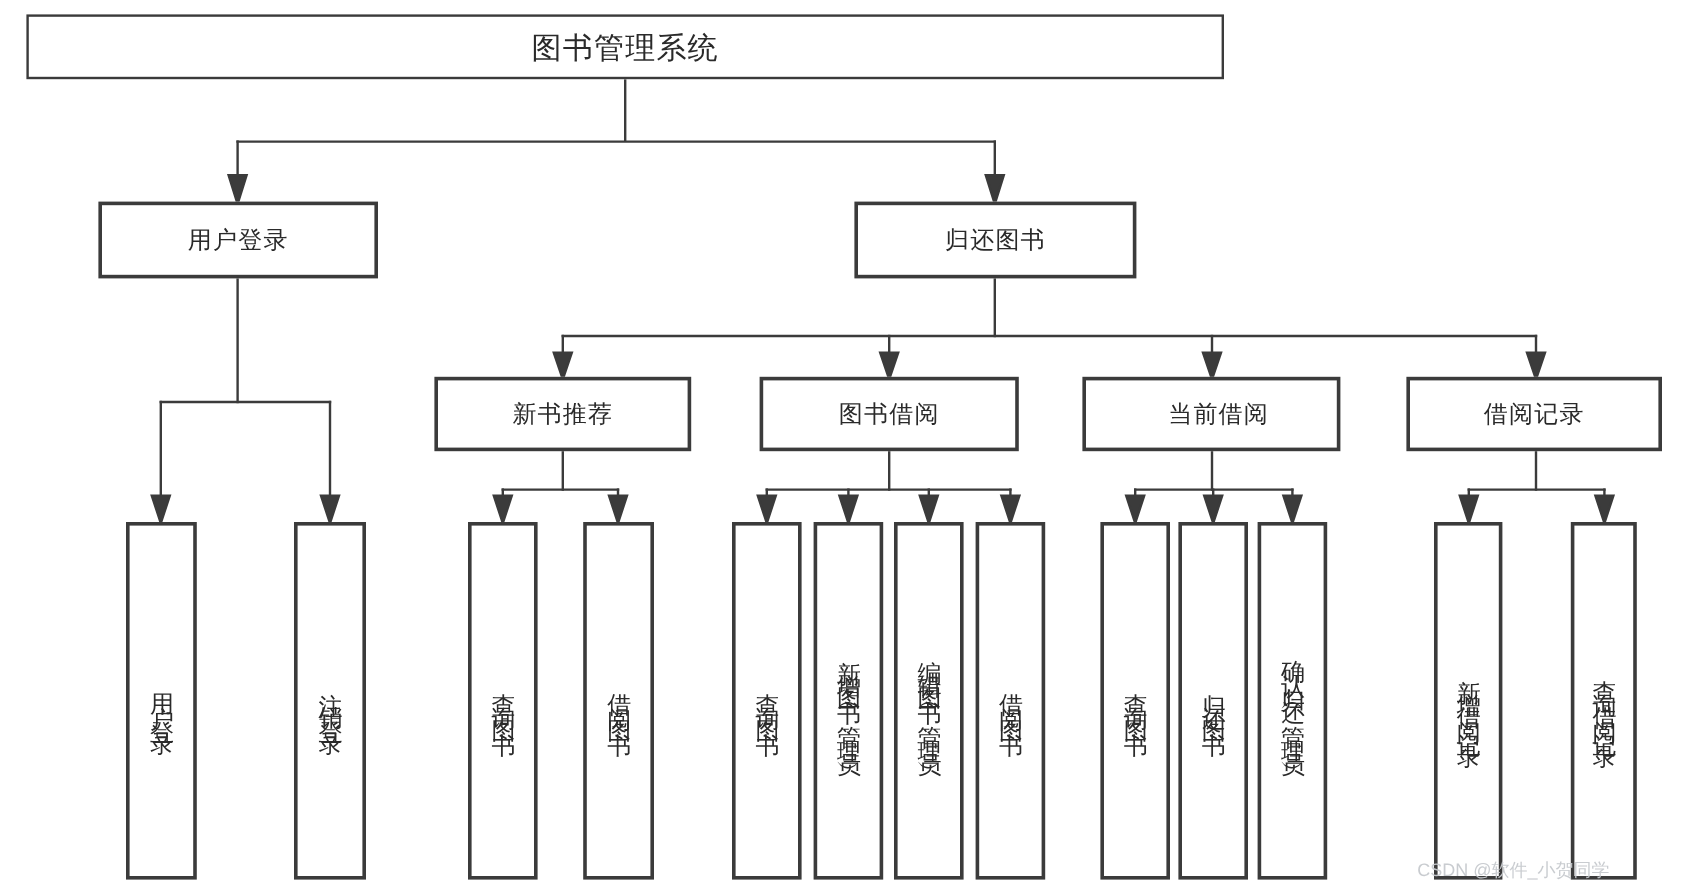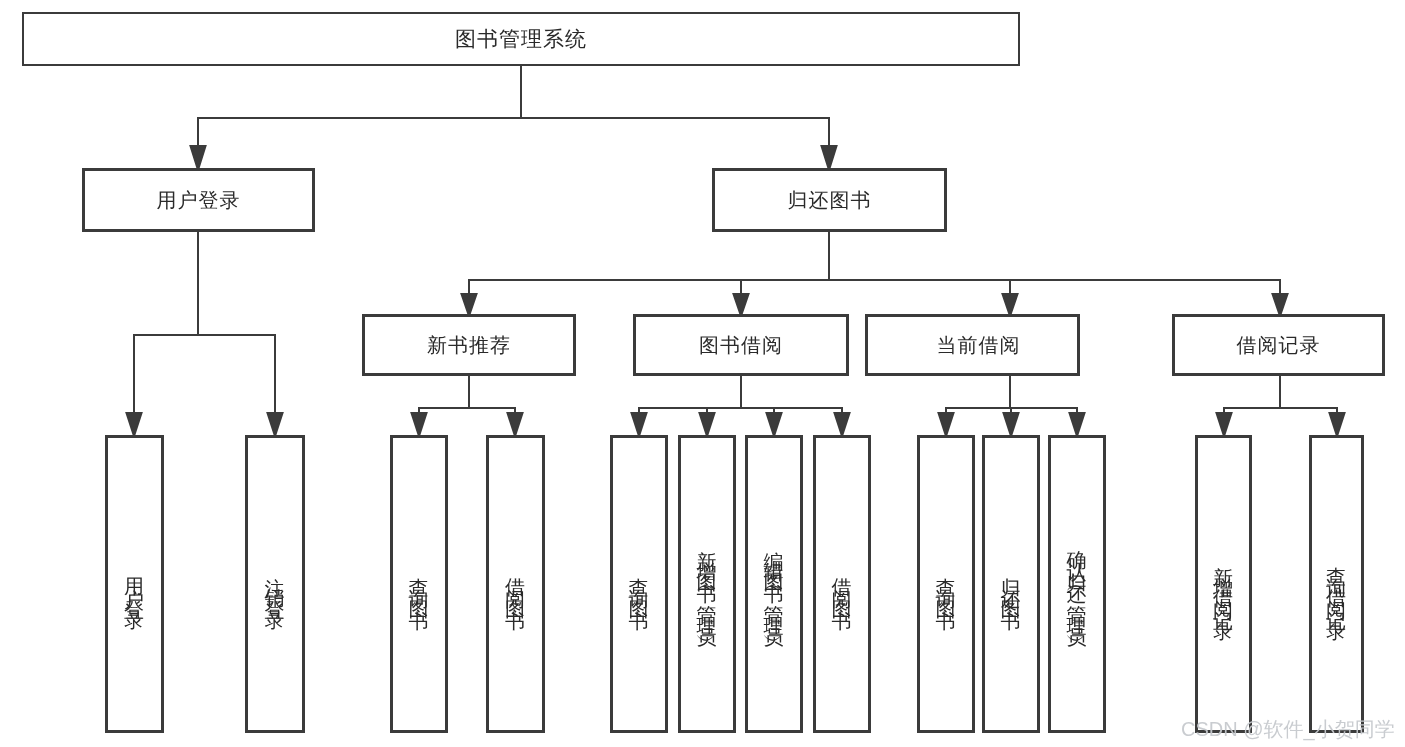--- a/index.html
+++ b/index.html
@@ -33,49 +33,49 @@
     justify-content: center;
     z-index: 2;
     font-size: 20px;
     letter-spacing: 1px;
     white-space: nowrap;
   }
   .root-box {
     left: 22px; top: 12px;
     width: 998px; height: 54px;
     border-width: 2px;
-    font-size: 21px;
+    font-size: 25px;
   }
   .l2 { top: 168px; height: 64px; }
   .l2a { left: 82px;  width: 233px; }
   .l2b { left: 712px; width: 235px; }
   .l3 { top: 314px; height: 62px; }
   .l3a { left: 362px;  width: 214px; }
   .l3b { left: 633px;  width: 216px; }
-  .l3c { left: 865px;  width: 215px; padding-left: 12px; }
+  .l3c { left: 902px;  width: 215px; padding-left: 12px; }
   .l3d { left: 1172px; width: 213px; }
   .leaf {
     top: 435px;
     height: 298px;
     border-width: 3px;
   }
   .vtext {
     writing-mode: vertical-lr;
     text-orientation: mixed;
     font-size: 20px;
     line-height: 1;
     letter-spacing: 11px;
     color: #2a2a2a;
   }
   .watermark {
     position: absolute;
     left: 1181px;
     top: 716px;
     z-index: 5;
-    font-size: 20px;
+    font-size: 15px;
     color: rgba(198, 201, 205, 0.95);
     white-space: nowrap;
   }
 </style>
 </head>
 <body>
 
 <div class="stage">
 
   <svg class="wires" viewBox="0 0 1405 747" xmlns="http://www.w3.org/2000/svg" stroke="#3b3b3b" stroke-width="2" fill="#3b3b3b">

